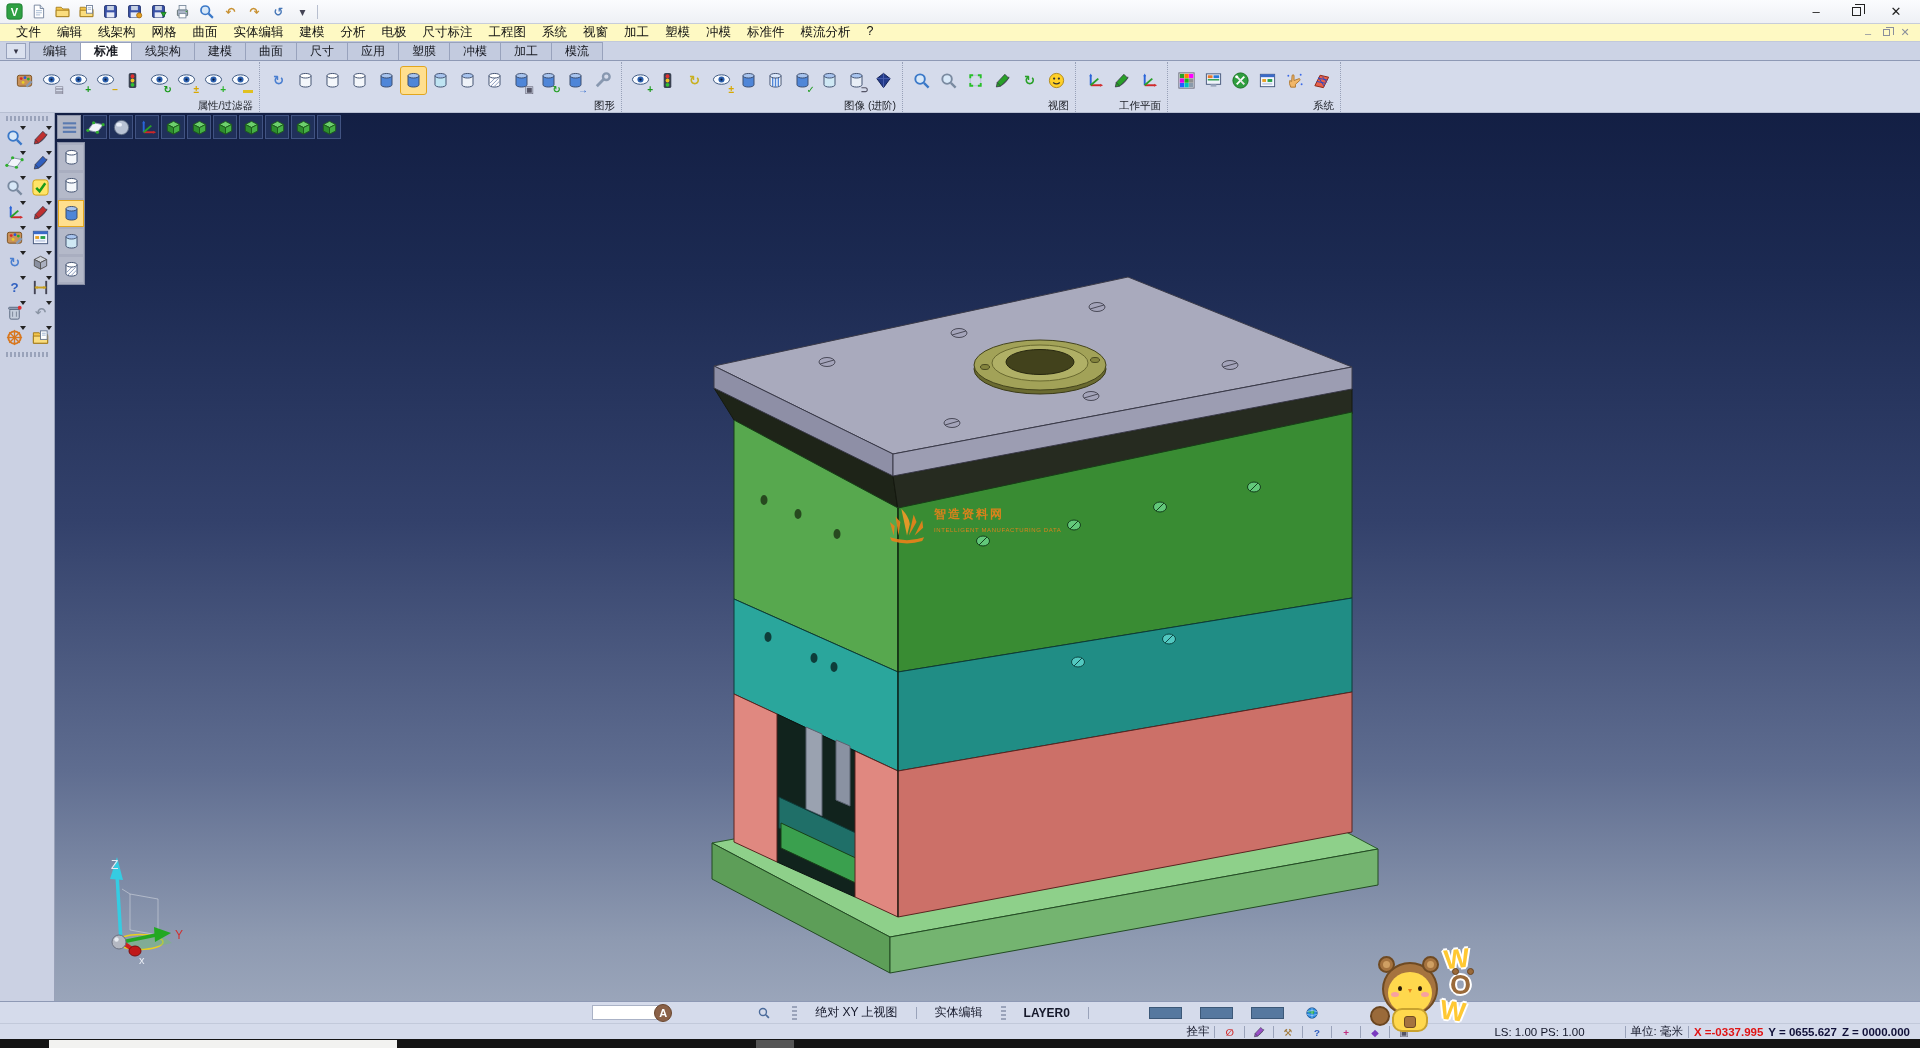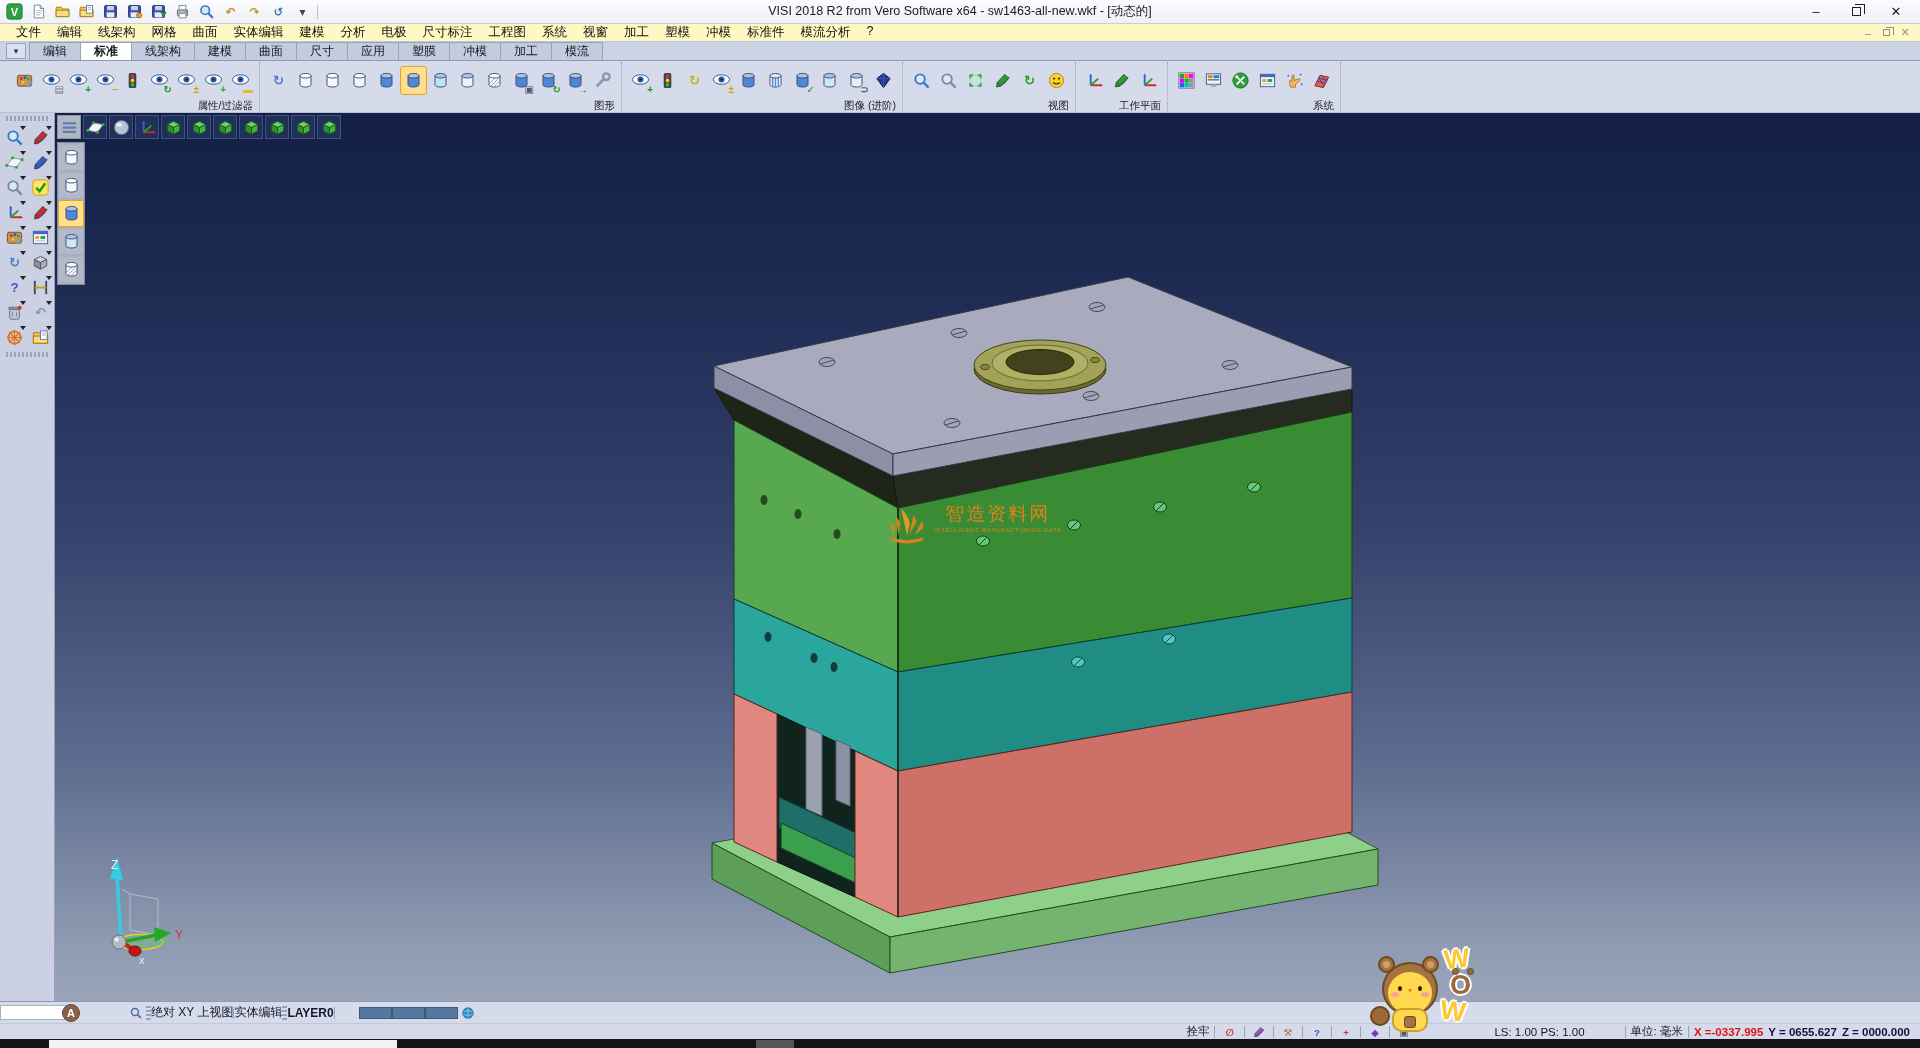--- a/index.html
+++ b/index.html
@@ -61,25 +61,25 @@
   .ptile.sel{background:#ffdf8e;outline:1px solid #e2a61e;}
   .ptile svg{width:19px;height:19px;}
 
   
   .modelsvg{position:absolute;left:0;top:0;width:1920px;height:888px;}
   .modelsvg polygon,.modelsvg ellipse{stroke-linejoin:round;}
 
   
   .wm{position:absolute;left:888px;top:390px;display:flex;align-items:flex-start;gap:8px;opacity:.92;}
   .wm svg{width:38px;height:42px;}
-  .wmtxt .t1{font-size:19px;font-weight:normal;color:#e8821a;letter-spacing:2px;line-height:22px;text-align:center;}
+  .wmtxt .t1{font-size:12px;font-weight:bold;color:#e8821a;letter-spacing:2px;line-height:22px;}
   .wmtxt .t2{font-size:6px;color:#e8821a;letter-spacing:.6px;margin-top:2px;}
 
   
-  .status1{height:22px;background:#d5dbeb;border-top:1px solid #8e99b5;display:flex;align-items:center;justify-content:flex-start;font-size:12px;color:#15182a;gap:0;padding-right:6px;}
+  .status1{height:22px;background:#d5dbeb;border-top:1px solid #8e99b5;display:flex;align-items:center;justify-content:center;font-size:12px;color:#15182a;gap:18px;padding-right:6px;}
   .status2{height:16px;background:#d5dbeb;border-top:1px solid #c2c9da;display:flex;align-items:center;justify-content:flex-end;font-size:11.5px;color:#15182a;gap:5px;padding-right:10px;}
   .sbsep{width:1px;height:12px;background:#9aa3ba;}
   .sbdots{width:5px;height:14px;background:repeating-linear-gradient(180deg,#9aa3ba 0 2px,transparent 2px 4px);}
   .imebox{width:72px;height:15px;background:#fff;border:1px solid #aab2c6;position:relative;}
   .imea{position:absolute;right:-9px;top:-2px;width:18px;height:18px;border-radius:50%;background:#8a6148;color:#fff;font-size:11px;font-weight:bold;display:flex;align-items:center;justify-content:center;border:1px solid #6a472f;}
   .sbbar{width:33px;height:12px;background:#56789f;border:1px solid #3c5878;}
   .sbico{width:20px;height:14px;display:flex;align-items:center;justify-content:center;}
   .sbico svg{width:14px;height:14px;}
   .coordx{color:#e01414;font-weight:bold;text-align:center;}
   .coordyz{color:#101038;font-weight:bold;}
@@ -194,21 +194,20 @@
             <text x="10" y="15" text-anchor="middle" font-size="14" font-weight="bold" fill="#4878b8">↺</text>
           </svg>
         </span>
         <span class="qat tile">
           <svg viewBox="0 0 20 20">
             <text x="10" y="15" text-anchor="middle" font-size="14" font-weight="bold" fill="#445">▾</text>
           </svg>
         </span>
       </div>
     <div class="qsep"></div>
-    <div class="wtitle">VISI 2018 R2 from Vero Software x64 - sw1463-all-new.wkf - [动态的]</div>
     <div class="wbtns">
       <div class="wbtn">–</div>
       <div class="wbtn">
           <span class="rst"></span>
         </div>
       <div class="wbtn">✕</div>
     </div>
   </div>
 
   <div class="menubar">

